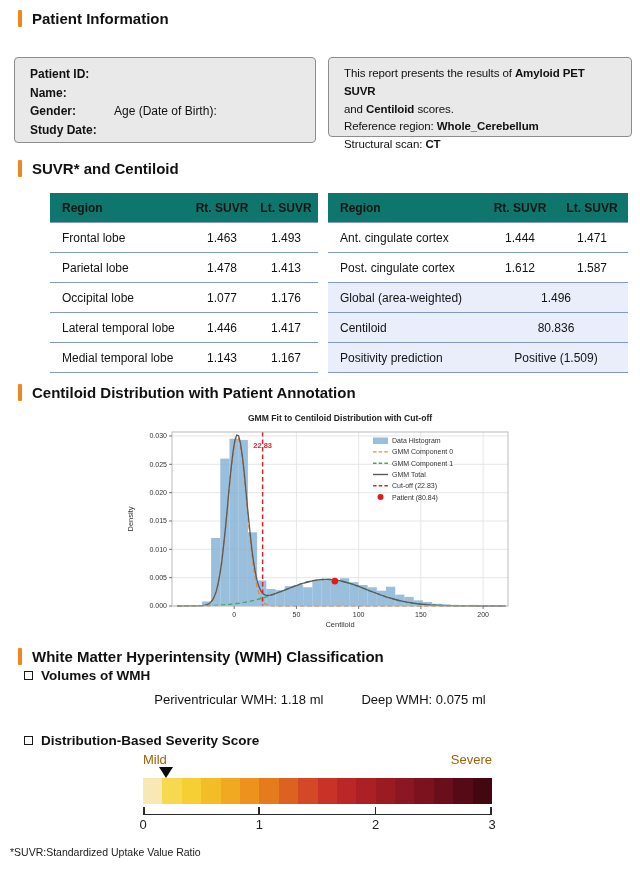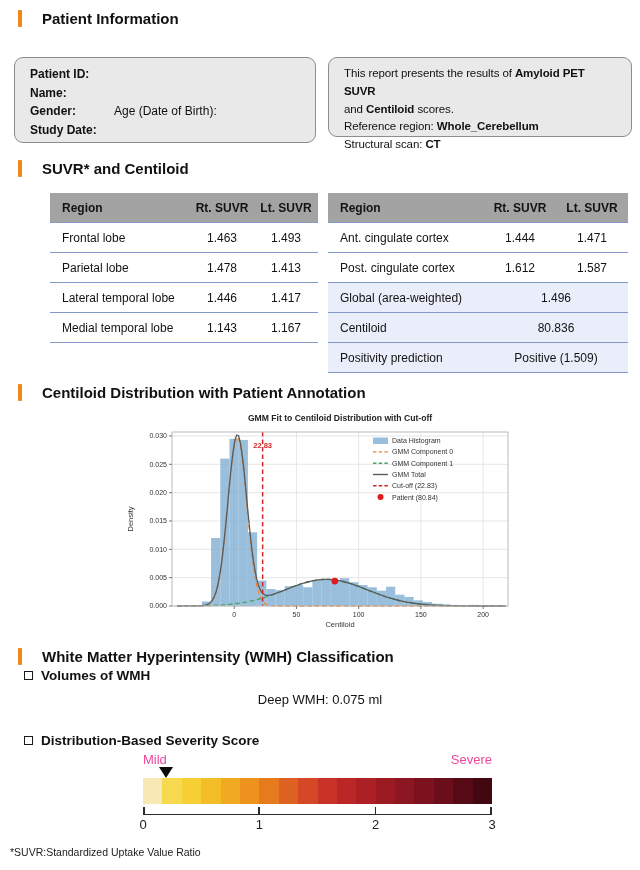--- a/index.html
+++ b/index.html
@@ -1,40 +1,40 @@
 <!DOCTYPE html>
 <html><head>
 <meta charset="utf-8">
 <style>
   html,body{margin:0;padding:0}
   body{width:640px;height:870px;background:#fff;font-family:"Liberation Sans",sans-serif;color:#131313;position:relative;overflow:hidden}
   *{box-sizing:border-box}
   .abs{position:absolute}
-  .sec-head{display:flex;align-items:flex-end;gap:20px}
+  .sec-head{display:flex;align-items:flex-end;gap:10px}
   .accent{width:4px;height:17px;background:#f0861c;border-radius:1px}
   .sec-head h2{margin:0;font-size:15px;font-weight:700;color:#111}
-  .info-box{background:#e9e9e9;border:1.5px solid #8d8d8d;border-radius:9px;padding:7px 15px;font-size:12px;line-height:1.55;color:#111}
+  .info-box{background:#e9e9e9;border:1.5px solid #8d8d8d;border-radius:4px;padding:7px 15px;font-size:12px;line-height:1.55;color:#111}
   .box-left div{font-weight:700}
   .bold{font-weight:700}
   .gender-span{display:inline-block;width:84px;font-weight:700}
   .tbl{font-size:12px}
   .tr{display:grid;height:30px;align-items:center;border-bottom:1px solid #8298c8}
   .tbl-left .tr{grid-template-columns:140px 64px 64px}
   .tbl-right .tr{grid-template-columns:156px 72px 72px}
   .tbl-right .tr.span-row{grid-template-columns:156px 144px}
-  .tr.th{background:#a3a3a3}
+  .tr.th{background:#0f766e}
   .tr.th .c-region,.tr.th .c-val{font-weight:700}
   .c-region{padding-left:12px;font-weight:400}
   .c-val{text-align:center;font-weight:400}
   .hl{background:#e9eefa}
   .sub-head{display:flex;align-items:center;gap:8px;font-size:13.5px;font-weight:700;color:#111}
   .chk{width:9px;height:9px;border:1.6px solid #1a1a1a;display:inline-block;flex:none}
   .vol-row{display:flex;justify-content:center;gap:38px;font-size:13px;width:100%}
   .sev-widget{width:349px}
-  .sev-labels{display:flex;justify-content:space-between;font-size:13px;color:#ec4899;height:15px}
+  .sev-labels{display:flex;justify-content:space-between;font-size:13px;color:#a16207;height:15px}
   .sev-marker-row{position:relative;height:11px}
   .tri{position:absolute;top:0;width:0;height:0;border-left:7px solid transparent;border-right:7px solid transparent;border-top:11px solid #0a0a0a}
   .sev-bar{display:flex;height:26px;width:100%}
   .sev-bar div{flex:1}
   .sev-axis{position:relative;margin-top:10px;height:30px}
   .axis-line{border-top:1.6px solid #2a2a2a;width:100%}
   .tick{position:absolute;top:-7.5px;width:1.6px;height:7.5px;background:#2a2a2a}
   .tick-label{position:absolute;top:3px;font-size:13px;color:#222;transform:translateX(-50%)}
   .footer{font-size:10.5px;color:#1a1a1a}
 </style>
@@ -73,20 +73,25 @@
   </div>
   <div class="tr">
     <div class="c-region">Frontal lobe</div>
     <div class="c-val">1.463</div>
     <div class="c-val">1.493</div>
   </div>
   <div class="tr">
     <div class="c-region">Parietal lobe</div>
     <div class="c-val">1.478</div>
     <div class="c-val">1.413</div>
+  </div>
+  <div class="tr">
+    <div class="c-region">Occipital lobe</div>
+    <div class="c-val">1.077</div>
+    <div class="c-val">1.176</div>
   </div>
   <div class="tr">
     <div class="c-region">Lateral temporal lobe</div>
     <div class="c-val">1.446</div>
     <div class="c-val">1.417</div>
   </div>
   <div class="tr">
     <div class="c-region">Medial temporal lobe</div>
     <div class="c-val">1.143</div>
     <div class="c-val">1.167</div>
@@ -223,20 +228,21 @@
   <div class="accent"></div>
   <h2>White Matter Hyperintensity (WMH) Classification</h2>
 </div>
 
 <div class="sub-head abs" style="left:24px;top:668px">
   <span class="chk"></span>
   <span>Volumes of WMH</span>
 </div>
 
 <div class="vol-row abs" style="left:0;top:692px">
+  <span>Periventricular WMH: 1.18 ml</span>
   <span>Deep WMH: 0.075 ml</span>
 </div>
 
 <div class="sub-head abs" style="left:24px;top:733px">
   <span class="chk"></span>
   <span>Distribution-Based Severity Score</span>
 </div>
 
 <div class="sev-widget abs" style="left:143px;top:752px">
   <div class="sev-labels">

